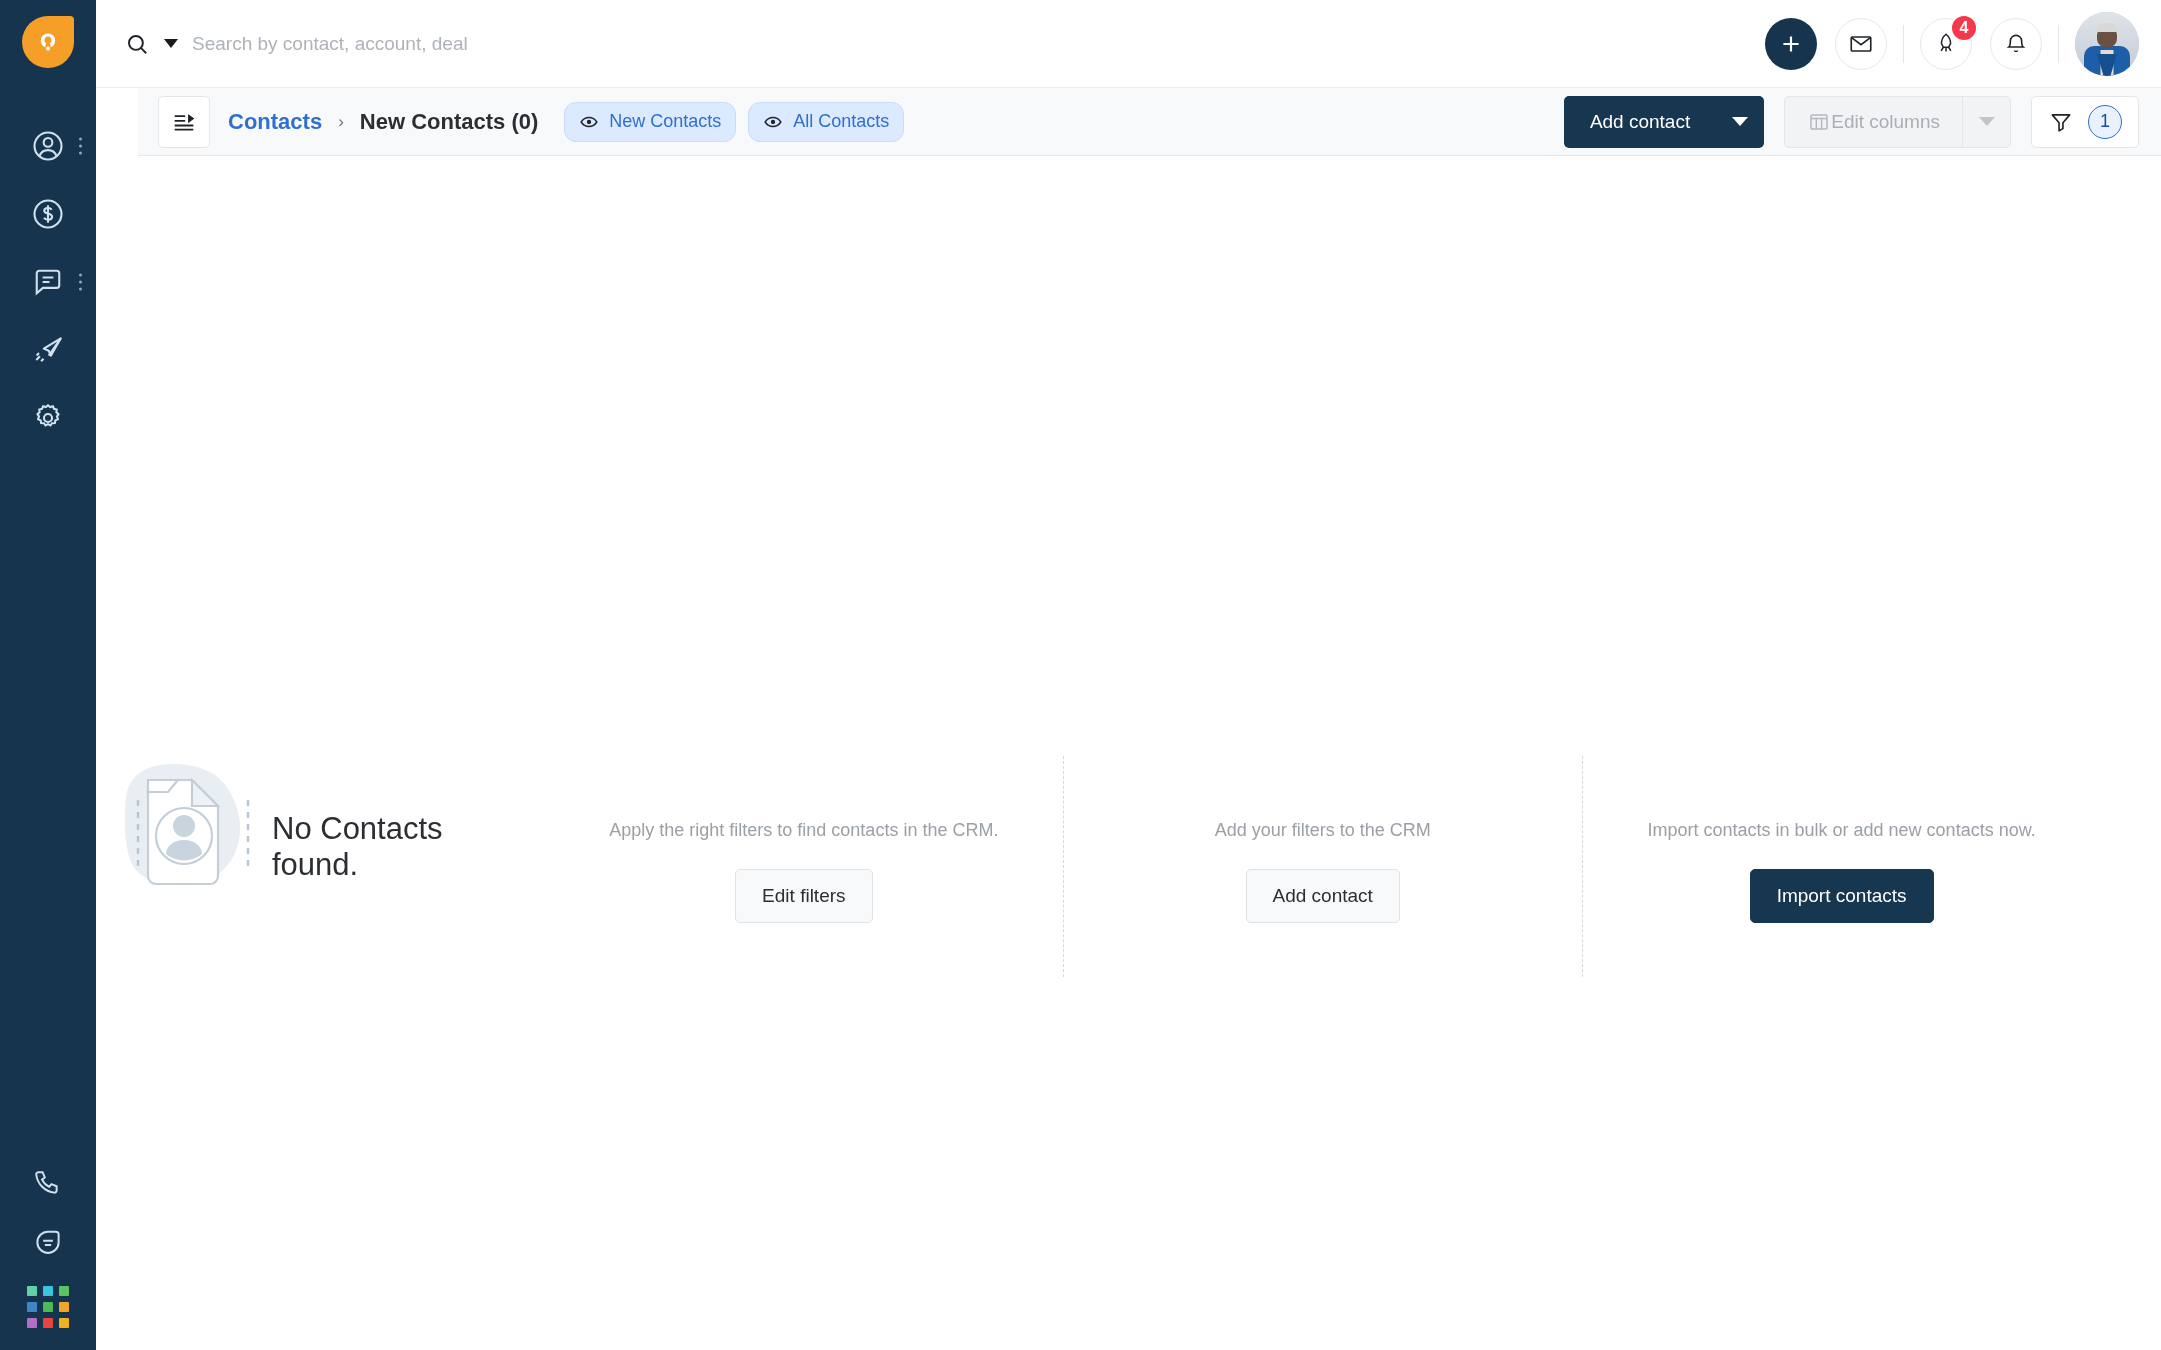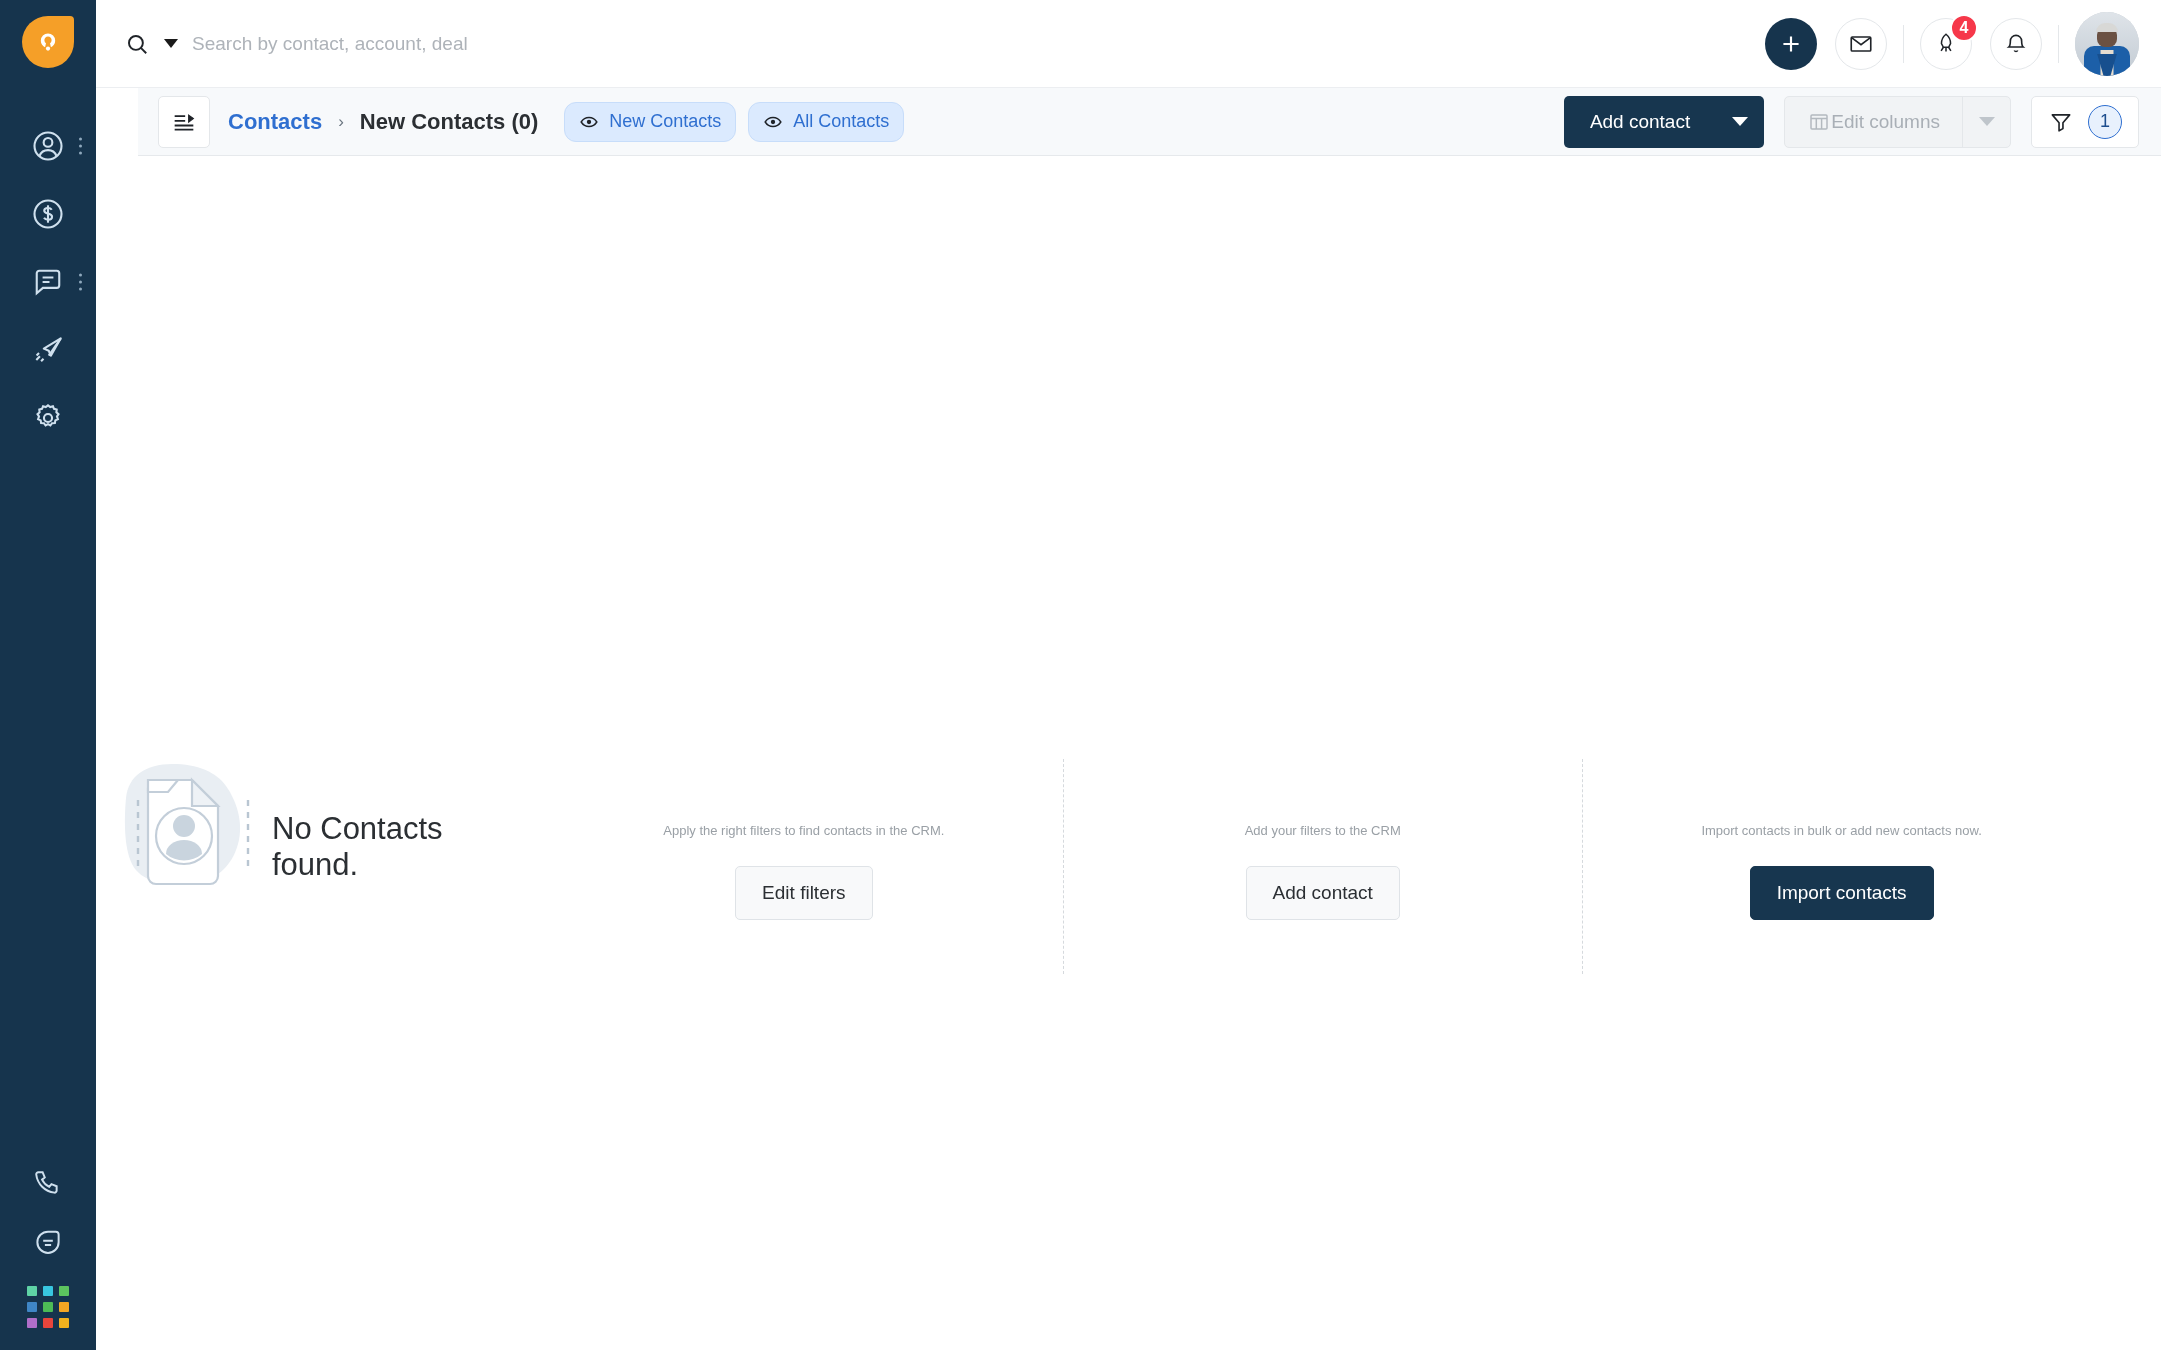--- a/index.html
+++ b/index.html
@@ -159,21 +159,21 @@
   .illus { width: 176px; height: 176px; position: relative; }
   .empty-title { font-size: 31px; color: #2b2f33; margin-top: 38px; }
 
   .cols { display: flex; width: 100%; margin-top: 86px; padding: 0 60px; }
   .col { flex: 1; display: flex; flex-direction: column; align-items: center;
     padding: 0 30px; position: relative; }
   .col + .col::before {
     content: ""; position: absolute; left: 0; top: -64px; bottom: -54px;
     border-left: 1px dashed #d5d9dd;
   }
-  .col-text { color: #9aa0a6; font-size: 13px; text-align: center; }
+  .col-text { color: #9aa0a6; font-size: 18px; text-align: center; }
   .col-btn {
     margin-top: 28px; height: 54px; padding: 0 26px; border-radius: 5px;
     font-size: 19px; cursor: pointer; font-family: "Liberation Sans", sans-serif;
     display: flex; align-items: center;
   }
   .btn-light { background: #f8f9fa; border: 1px solid #dfe3e7; color: #2b2f33; }
   .btn-dark { background: #17364f; border: 1px solid #17364f; color: #fff; }
 </style>
 </head>
 <body>

